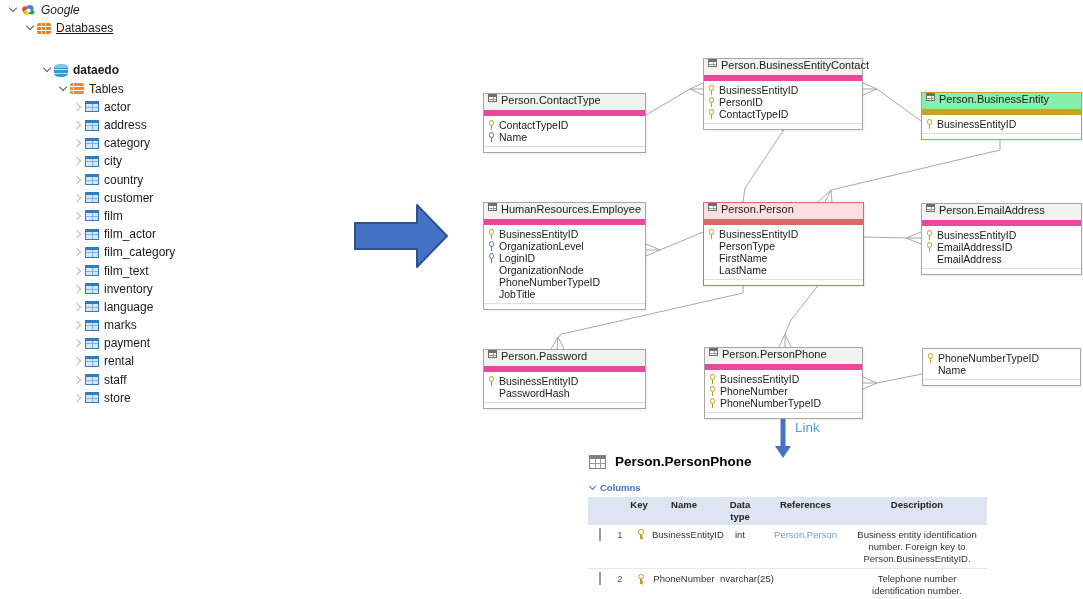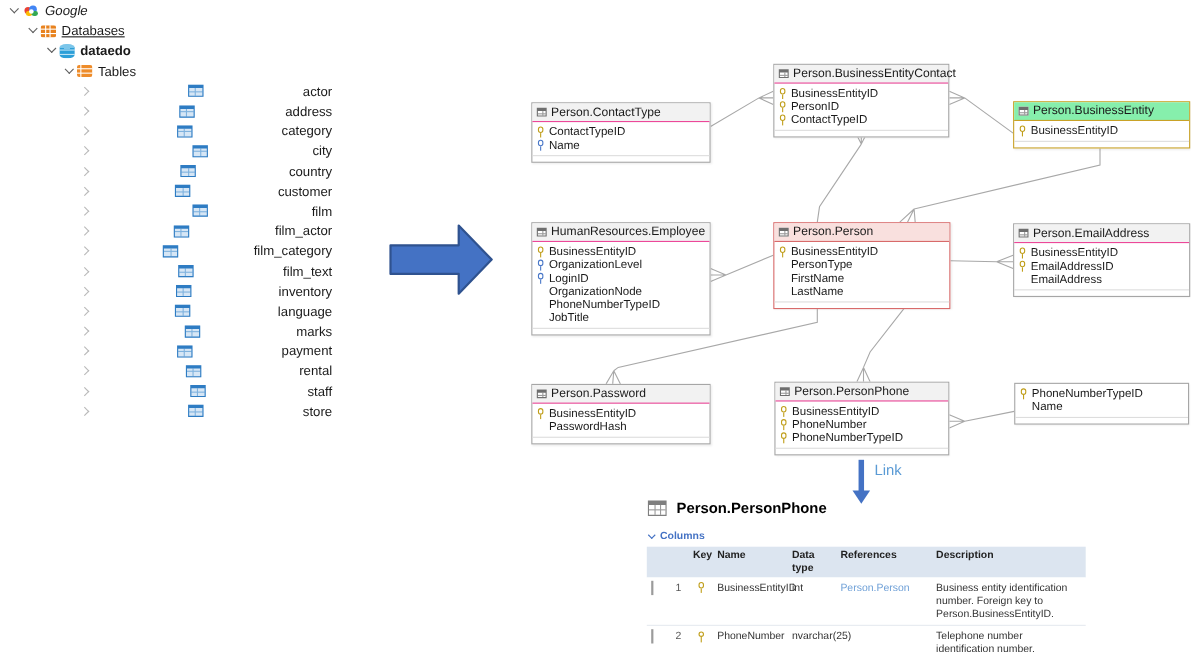--- a/index.html
+++ b/index.html
@@ -8,33 +8,33 @@
 
   
   .tree{position:absolute;left:2px;top:1px;width:300px;}
   .trow{display:flex;align-items:center;height:18.2px;font-size:12px;white-space:nowrap;cursor:default;}
   .trow .lbl{margin-left:5px;}
   .trow.bold .lbl{font-weight:bold;}
   .chev{width:14px;height:14px;flex:0 0 14px;position:relative;}
   .chev::before{content:"";position:absolute;width:5px;height:5px;}
   .chev.exp::before{border-right:1.5px solid #5f5f5f;border-bottom:1.5px solid #5f5f5f;transform:rotate(45deg);left:4px;top:2px;}
   .chev.col::before{border-right:1.5px solid #b9b9b9;border-bottom:1.5px solid #b9b9b9;transform:rotate(-45deg);left:3px;top:4px;}
-  .lv0{padding-left:4px;font-style:italic;} .lv1{padding-left:21px;text-decoration:underline;} .lv2{padding-left:38px;} .lv3{padding-left:54px;} .lv4{padding-left:69px;justify-content:space-between;}
+  .lv0{padding-left:4px;font-style:italic;} .lv1{padding-left:21px;text-decoration:underline;} .lv2{padding-left:38px;margin-top:24px;} .lv3{padding-left:54px;} .lv4{padding-left:69px;}
   .ticon{flex:0 0 14px;width:13px;height:11px;box-sizing:border-box;}
   .i-dbsrv{background-color:#E8821E;border-radius:2px;background-image:linear-gradient(#fff,#fff),linear-gradient(#fff,#fff),linear-gradient(#fff,#fff),linear-gradient(#fff,#fff);background-size:100% 1px,100% 1px,1px 100%,1px 100%;background-position:0 3px,0 7px,4px 0,8px 0;background-repeat:no-repeat;}
   .i-cyl{width:12px;height:13px;border-radius:6px/3.5px;background-color:#2D9FD8;background-image:linear-gradient(#BEE3F5,#BEE3F5),linear-gradient(#BEE3F5,#BEE3F5),radial-gradient(ellipse 60% 22% at 50% 11%,#7CC6EA 99%,transparent 100%);background-size:100% 1px,100% 1px,100% 100%;background-position:0 5px,0 9px,0 0;background-repeat:no-repeat;}
   .i-tbls{background-color:#EE8C2A;border-radius:2px;background-image:linear-gradient(#fff,#fff),linear-gradient(#fff,#fff),linear-gradient(#fff,#fff);background-size:100% 1px,100% 1px,1px 100%;background-position:0 3px,0 7px,3px 0;background-repeat:no-repeat;}
   .i-tbl{border:1px solid #2E7CC3;border-top:3.5px solid #2E7CC3;background-color:#D6E6F5;background-image:linear-gradient(#7FB2DE,#7FB2DE),linear-gradient(#7FB2DE,#7FB2DE);background-size:100% 1px,1px 100%;background-position:0 2.5px,5.5px 0;background-repeat:no-repeat;}
 
   
   .overlay{position:absolute;left:0;top:0;pointer-events:none;}
 
   
   .entity{position:absolute;box-sizing:border-box;background:#fff;border:1px solid #A6A6A6;box-shadow:1px 1px 2px rgba(0,0,0,0.08);}
-  .ehdr{height:16px;background:#F2F2F2;border-bottom:1px solid #ec4899;display:flex;align-items:center;gap:4px;padding:0 4px;font-size:11px;color:#1a1a1a;}
+  .ehdr{height:16px;background:#F2F2F2;border-bottom:6px solid #ec4899;display:flex;gap:4px;padding:0 4px;font-size:11px;color:#1a1a1a;}
   .entity[data-variant="yellow"]{border-color:#C9A227;}
   .entity[data-variant="yellow"] .ehdr{background:#86efac;border-bottom-color:#C9A227;}
   .entity[data-variant="red"]{border-color:#D86A6A;}
   .entity[data-variant="red"] .ehdr{background:#F9E0DE;border-bottom-color:#D86A6A;}
   .i-ent{flex:0 0 9px;width:9px;height:8px;box-sizing:border-box;border:1px solid #6e6e6e;border-top:3px solid #6e6e6e;background-image:linear-gradient(#9a9a9a,#9a9a9a),linear-gradient(#9a9a9a,#9a9a9a);background-size:100% 1px,1px 100%;background-position:0 1.5px,3.5px 0;background-repeat:no-repeat;background-color:#fff;}
   .ebody{padding:3px 4px 1px 4px;}
   .field{display:flex;align-items:center;gap:4px;font-size:10.5px;line-height:12px;height:12px;color:#1a1a1a;}
   .key{position:relative;width:7px;height:11px;flex:0 0 7px;}
   .key::before{content:"";position:absolute;top:0.5px;left:0.5px;width:3.6px;height:3.6px;border:1.6px solid currentColor;border-radius:50%;}
   .key::after{content:"";position:absolute;top:6px;left:2.6px;width:1.6px;height:4.6px;background:currentColor;box-shadow:1.6px 1.2px 0 -0.6px currentColor;}
@@ -47,21 +47,21 @@
   .link-label{position:absolute;left:795px;top:420px;font-size:13.5px;color:#5B9BD5;}
 
   
   .dtitle{position:absolute;left:589px;top:454px;display:flex;align-items:center;gap:9px;}
   .i-doc{width:17px;height:14px;box-sizing:border-box;border:1px solid #7f7f7f;border-top:4px solid #7f7f7f;background-color:#fff;background-image:linear-gradient(#9a9a9a,#9a9a9a),linear-gradient(#9a9a9a,#9a9a9a),linear-gradient(#9a9a9a,#9a9a9a);background-size:100% 1px,1px 100%,1px 100%;background-position:0 4px,5px 0,10px 0;background-repeat:no-repeat;}
   .dtitle .t{font-size:13.5px;font-weight:bold;color:#000;}
   .dsection{position:absolute;left:589px;top:482px;display:flex;align-items:center;gap:4px;color:#4472C4;font-size:9.5px;font-weight:bold;cursor:pointer;}
   .dsection .vchev{width:7px;height:7px;position:relative;}
   .dsection .vchev::before{content:"";position:absolute;left:1px;top:0;width:4px;height:4px;border-right:1.4px solid #4472C4;border-bottom:1.4px solid #4472C4;transform:rotate(45deg);}
   .dtable{position:absolute;left:588px;top:497px;width:399px;font-size:9.5px;color:#333;}
-  .drow{display:grid;grid-template-columns:23px 19px 22px 68px 44px 87px 1fr;align-items:start;border-bottom:1px solid #E4E8EF;padding:4px 0 4px 0;background:#fff;}
+  .drow{display:grid;grid-template-columns:23px 19px 22px 68px 44px 87px 1fr;align-items:start;border-bottom:1px solid #E4E8EF;padding:4px 0 4px 0;background:#fff;text-align:center;}
   .drow.dhead{background:#DCE5F0;border-bottom:none;padding:2px 0;font-weight:bold;color:#222;}
   .dcell{padding-right:4px;line-height:1.25;}
   .i-col{width:8px;height:11px;box-sizing:border-box;border:1px solid #9B9B9B;margin-left:4px;background-color:#fff;background-image:linear-gradient(#c4c4c4,#c4c4c4),linear-gradient(#c4c4c4,#c4c4c4);background-size:100% 1px,100% 1px;background-position:0 2.5px,0 5.5px;background-repeat:no-repeat;}
   .kcell .key{display:inline-block;margin-left:4px;}
   .kcell[data-key="gold"] .key{color:#C09E1A;}
   .ref{color:#6FA0D7;cursor:pointer;}
   .num{color:#555;padding-left:3px;}
 </style>
 </head>
 <body>

